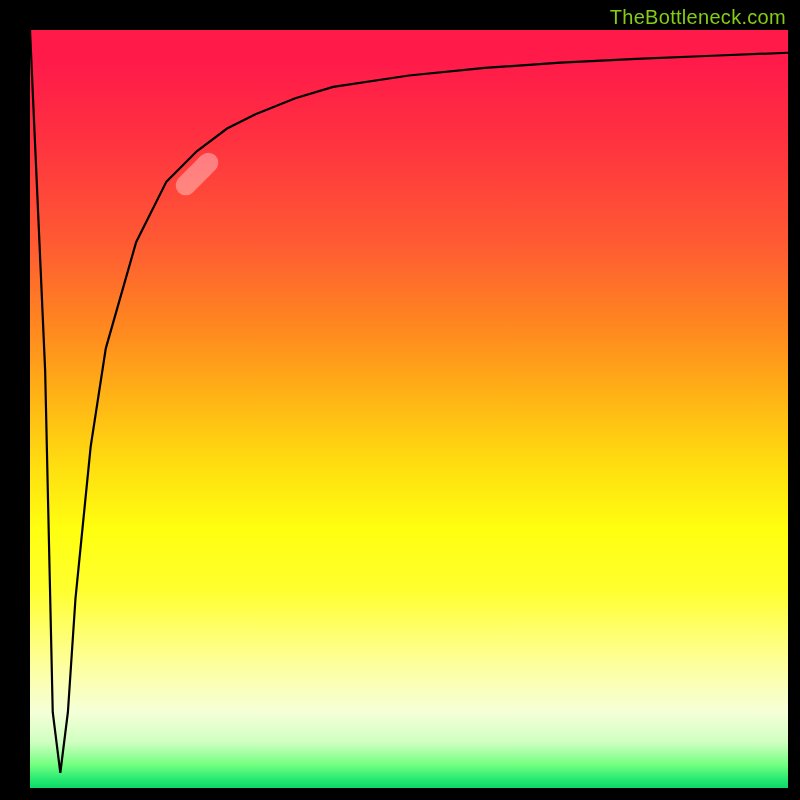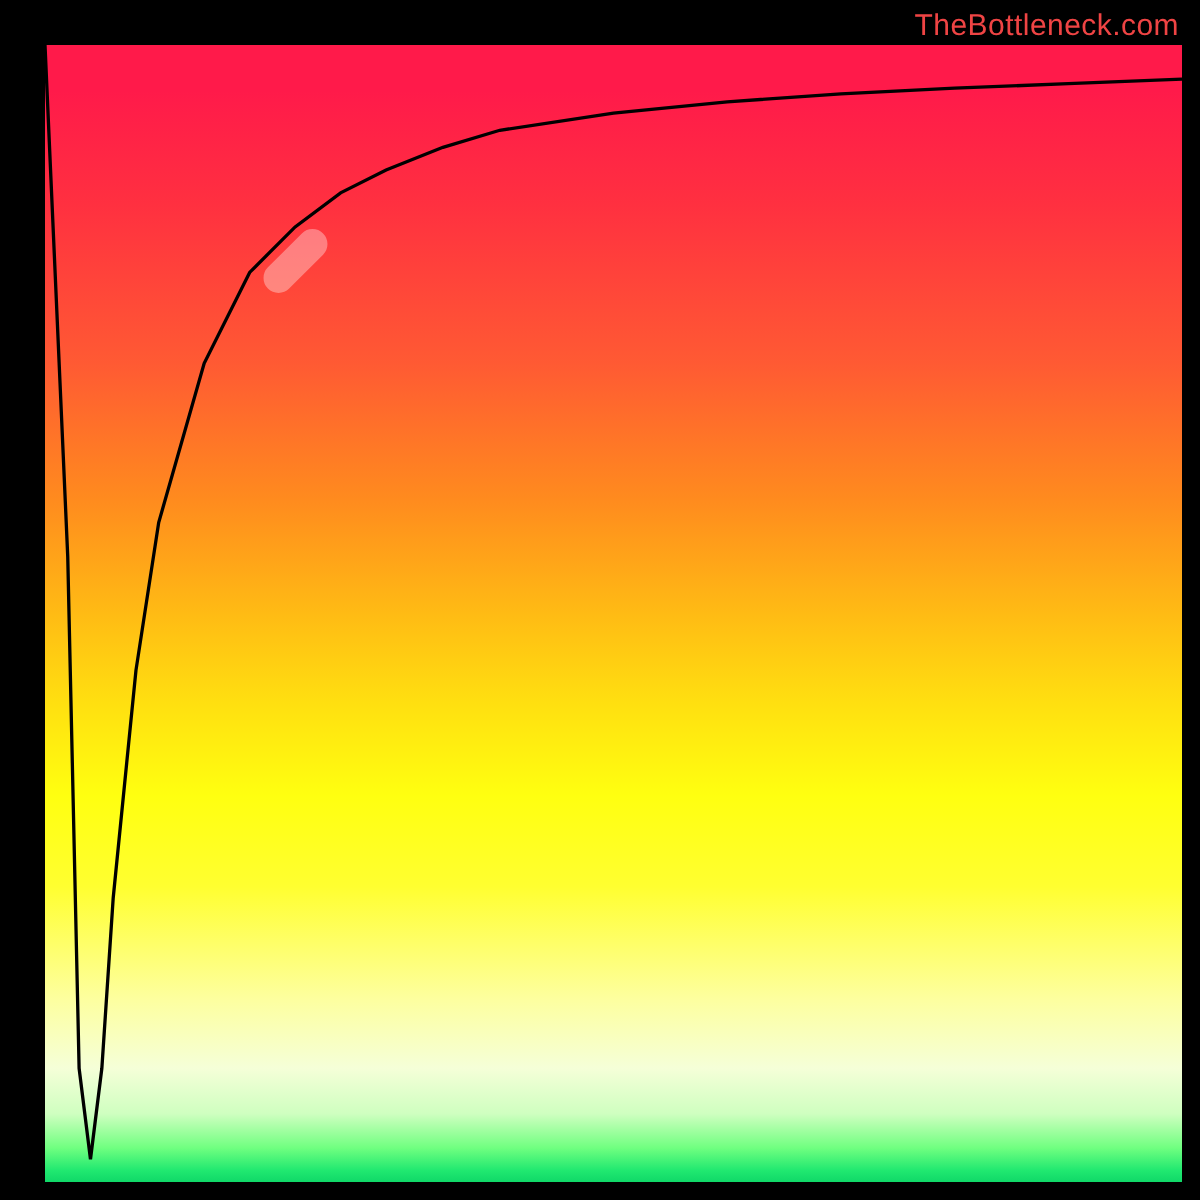--- a/index.html
+++ b/index.html
@@ -7,21 +7,21 @@
     width: 800px;
     height: 800px;
     background: #000;
     position: relative;
     font-family: Arial, sans-serif;
   }
   .watermark {
     position: absolute;
     top: 6px;
     right: 14px;
-    color: #ef4444;
+    color: #84cc16;
     font-size: 20px;
     font-weight: 500;
     letter-spacing: 0.3px;
     z-index: 10;
   }
   .plot-frame {
     position: absolute;
     left: 30px;
     top: 30px;
     width: 758px;

